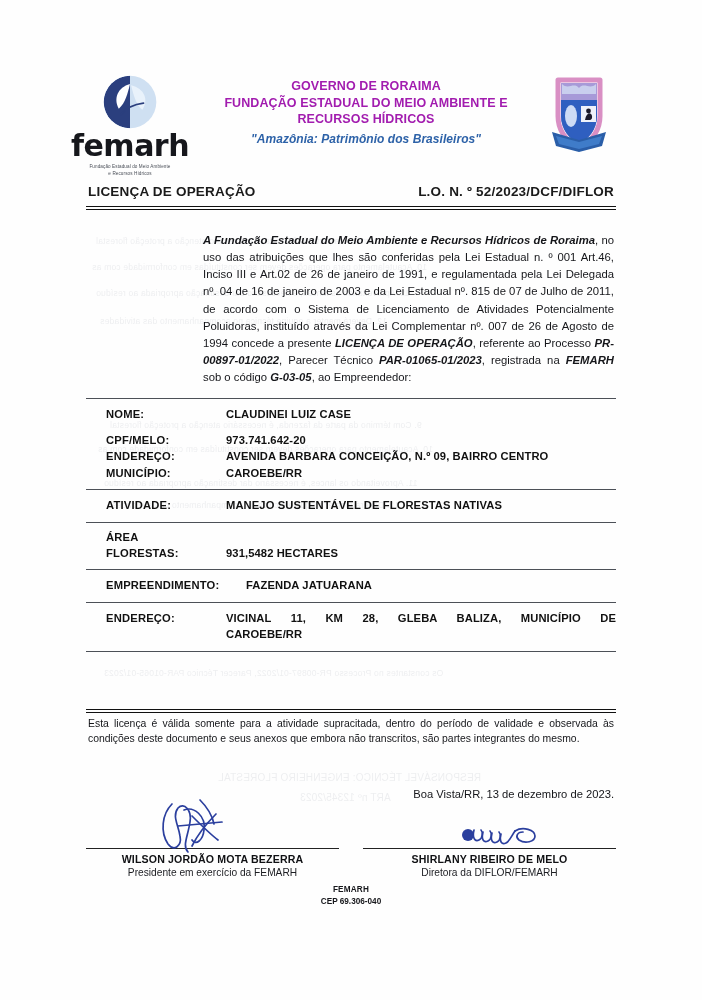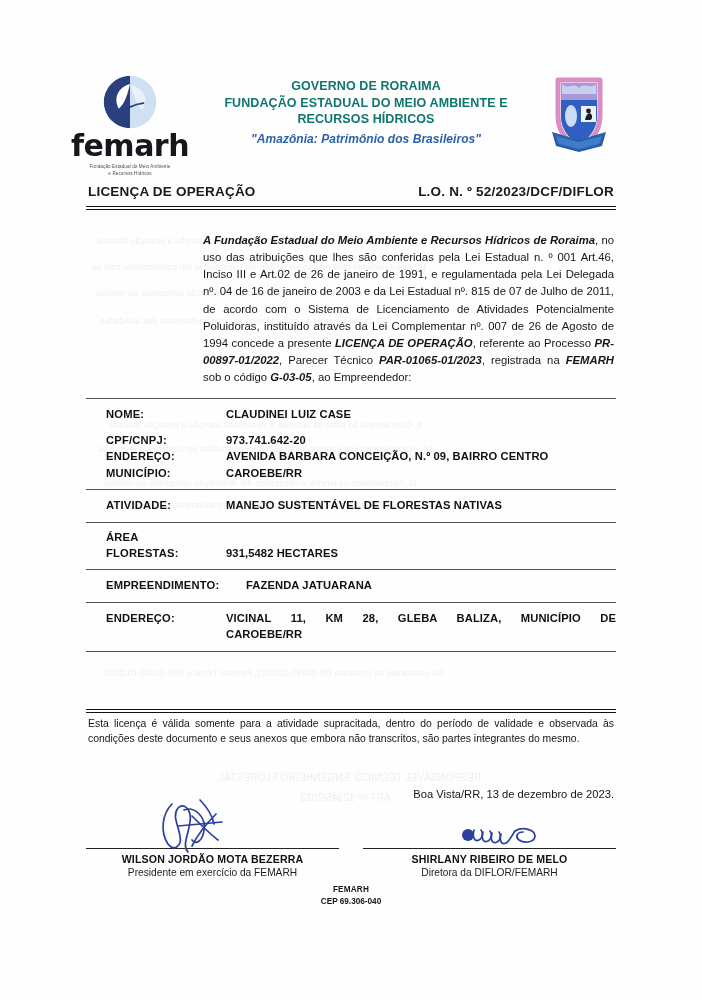--- a/index.html
+++ b/index.html
@@ -73,21 +73,21 @@
   .header-center {
     position: absolute;
     left: 180px; right: 150px; top: 8px;
     text-align: center;
   }
   .gov-line {
     font-size: 12.5px;
     font-weight: bold;
     line-height: 1.32;
     letter-spacing: .1px;
-    color: #0f766e;
+    color: #a21caf;
   }
   .motto {
     font-size: 12px;
     font-style: italic;
     font-weight: bold;
     color: #2d62a8;
     margin-top: 4px;
     letter-spacing: .05px;
   }
 
@@ -314,21 +314,21 @@
   <div class="fields">
 
     <hr class="hr">
     <div class="block w-nome">
       <div class="frow">
         <div class="flabel">NOME:</div>
         <div class="fvalue">CLAUDINEI LUIZ CASE</div>
       </div>
       <div style="height:9px"></div>
       <div class="frow">
-        <div class="flabel">CPF/CNPJ:</div>
+        <div class="flabel">CPF/MELO:</div>
         <div class="fvalue">973.741.642-20</div>
       </div>
       <div class="frow">
         <div class="flabel">ENDEREÇO:</div>
         <div class="fvalue">AVENIDA BARBARA CONCEIÇÃO, N.º 09, BAIRRO CENTRO</div>
       </div>
       <div class="frow">
         <div class="flabel">MUNICÍPIO:</div>
         <div class="fvalue">CAROEBE/RR</div>
       </div>

